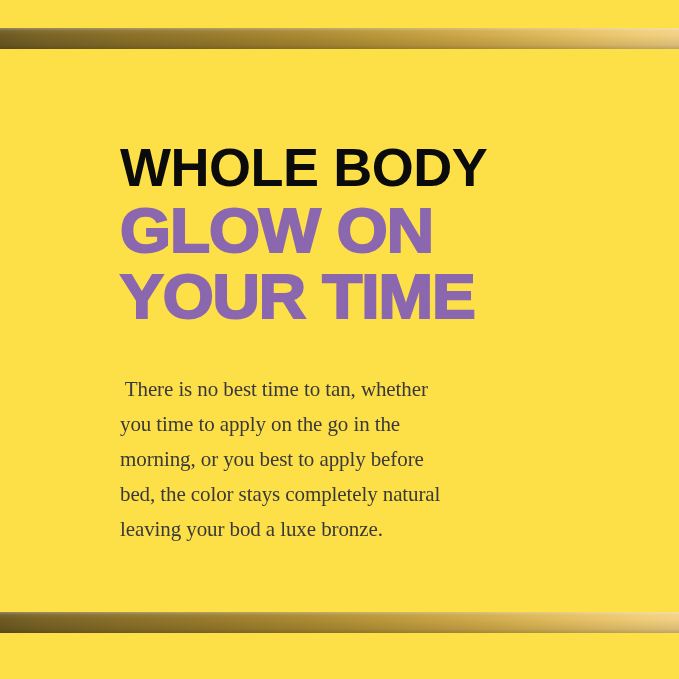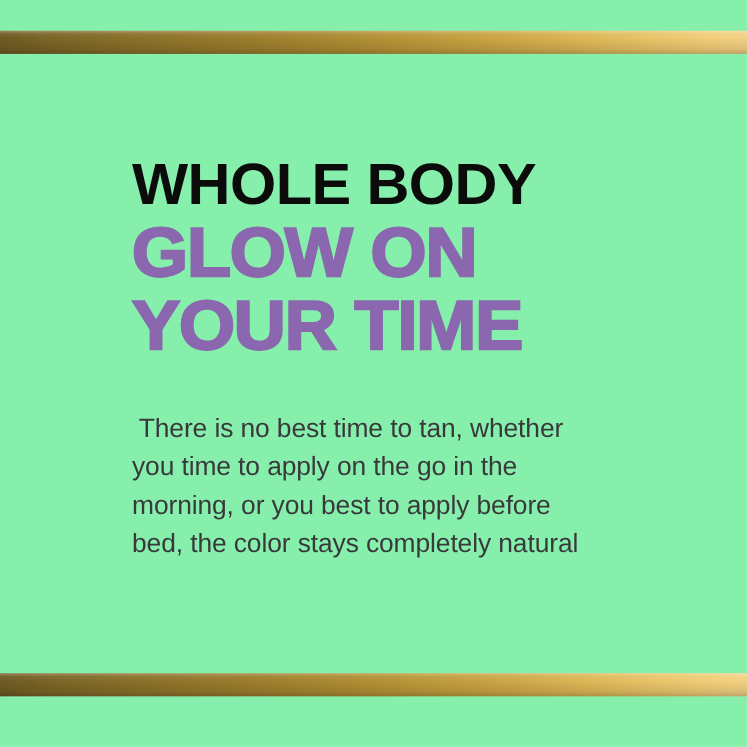--- a/index.html
+++ b/index.html
@@ -11,21 +11,21 @@
     height: 679px;
     background: #fdfcf9;
     font-family: "Liberation Sans", sans-serif;
     overflow: hidden;
     position: relative;
   }
 
   .poster {
     position: absolute;
     inset: 0;
-    background: #86efac;
+    background: #fde047;
     display: flex;
     flex-direction: column;
   }
 
   
   .gold-bar {
     position: absolute;
     left: 0;
     width: 679px;
     height: 21px;
@@ -95,23 +95,23 @@
   }
 
   .hl-2 { margin-top: 4px; }
   .hl-3 { margin-top: 6px; }
 
   .body-copy {
     margin: 0;
     padding: 0;
     margin-top: 46px;
     color: #39393b;
-    font-family: Liberation Sans, sans-serif;
+    font-family: Liberation Serif, serif;
     font-weight: 400;
-    font-size: 24px;
+    font-size: 21px;
     line-height: 35px;
     letter-spacing: -0.1px;
     max-width: 470px;
   }
   .body-copy .ln {
     display: block;
     white-space: pre;
   }
 </style>
 </head>
@@ -127,19 +127,20 @@
       <span class="headline-line hl-1">WHOLE BODY</span>
       <span class="headline-line hl-2">GLOW ON</span>
       <span class="headline-line hl-3">YOUR TIME</span>
     </div>
 
     <p class="body-copy">
       <span class="ln"> There is no best time to tan, whether</span>
       <span class="ln">you time to apply on the go in the</span>
       <span class="ln">morning, or you best to apply before</span>
       <span class="ln">bed, the color stays completely natural</span>
+      <span class="ln">leaving your bod a luxe bronze.</span>
     </p>
 
   </div>
 
   <div class="gold-bar bottom"></div>
 
 </div>
 
 </body></html>

